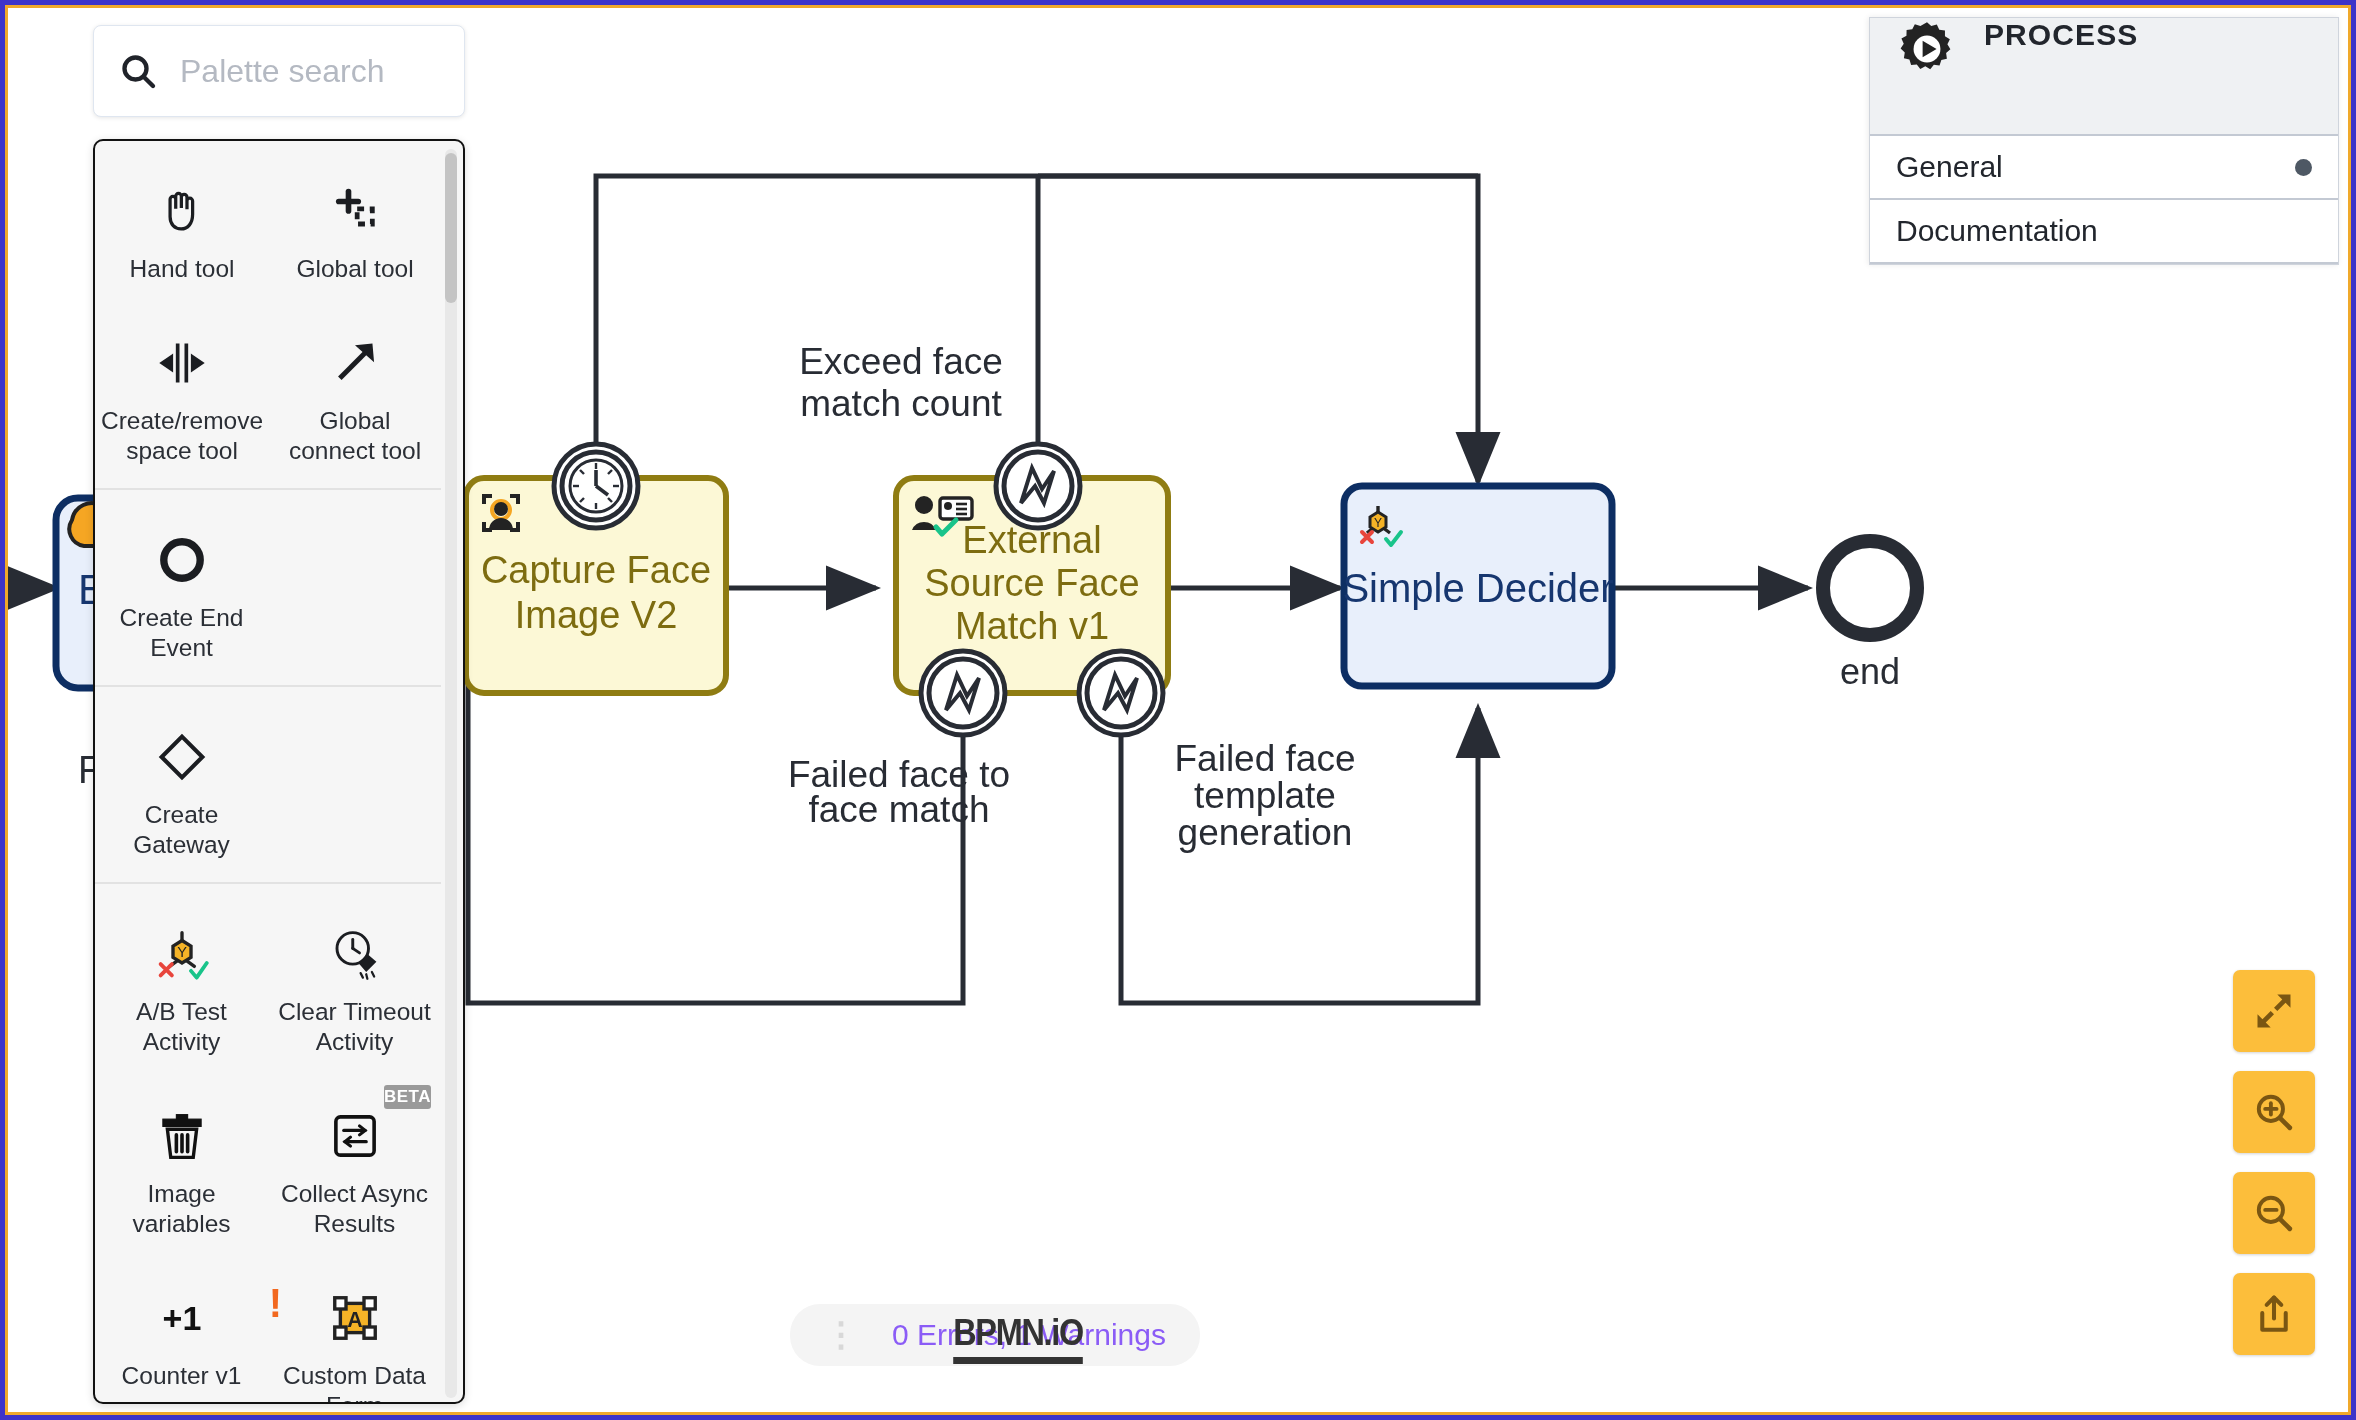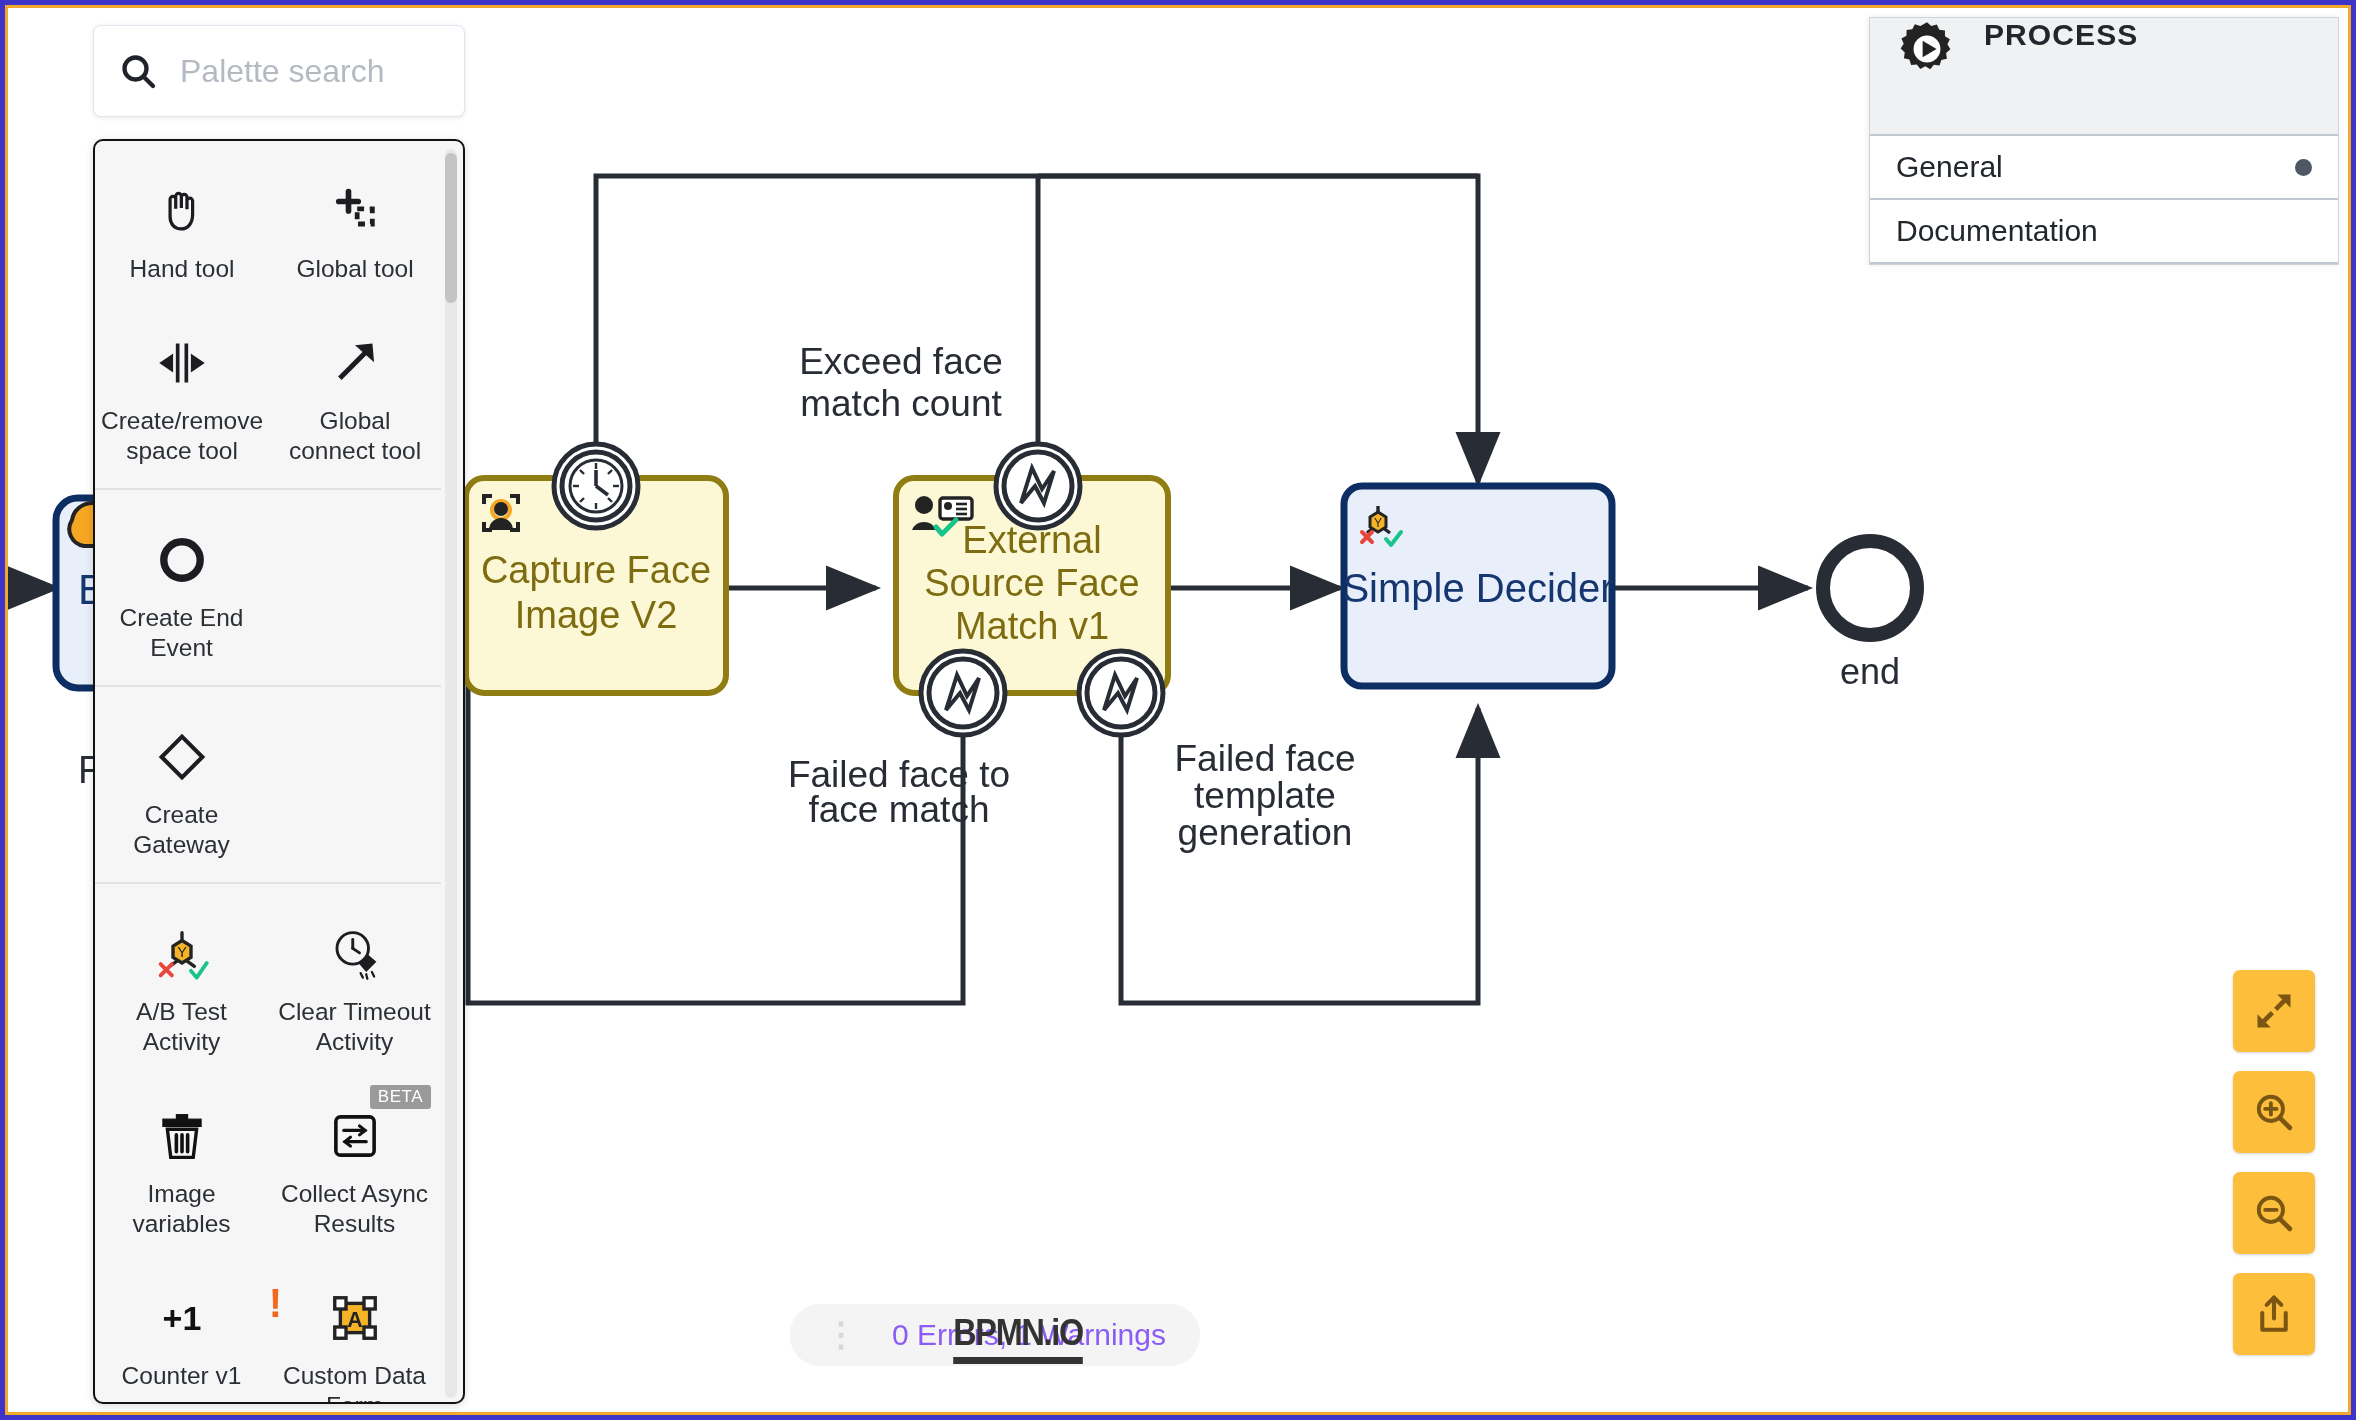--- a/index.html
+++ b/index.html
@@ -98,22 +98,22 @@
     color: #2b2f36;
     text-align: center;
     max-width: 170px;
   }
   .pal-badge {
     position: absolute;
     top: 6px; right: 10px;
     background: #9a9a9a;
     color: #fff;
     font-size: 17px;
-    font-weight: normal;
-    padding: 2px 8px;
+    font-weight: bold;
+    padding: 2px 0;
     border-radius: 3px;
     letter-spacing: .5px;
   }
   .pal-warn {
     position: absolute;
     top: 22px; right: -14px;
     color: #f2681f;
     font-size: 40px;
     font-weight: bold;
     line-height: 1;

